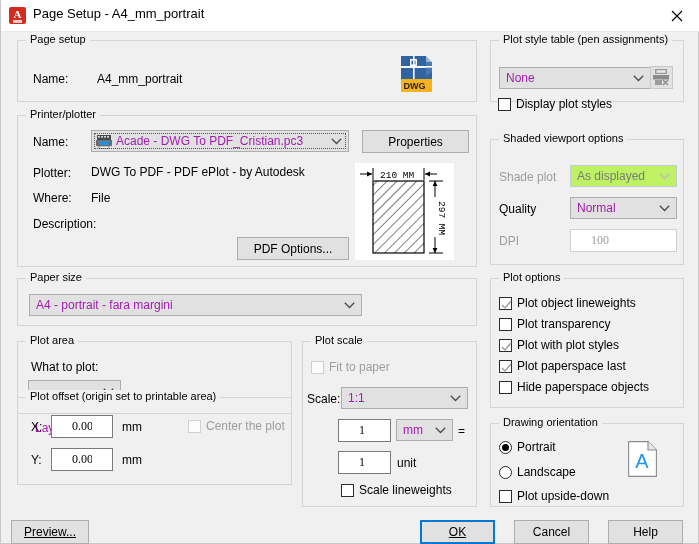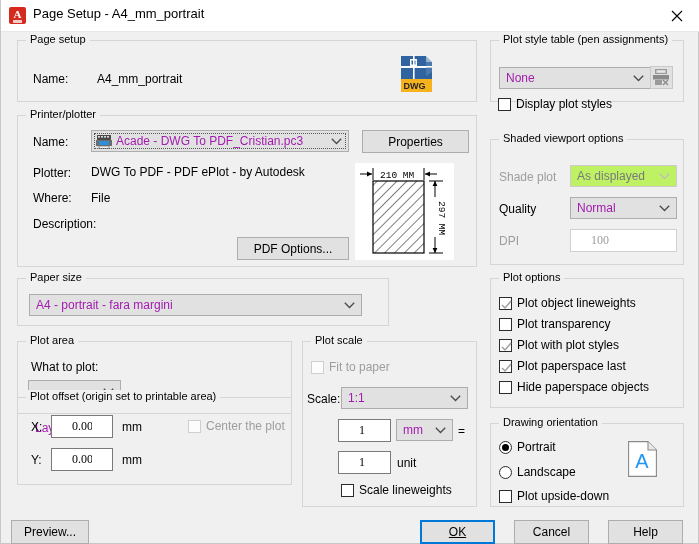--- a/index.html
+++ b/index.html
@@ -298,21 +298,21 @@
       <line x1="80" y1="18" x2="80" y2="34" stroke="#000" stroke-width="1"></line>
       <polygon points="80,18 77.6,23 82.4,23" fill="#000"></polygon>
       <line x1="80" y1="90" x2="80" y2="74" stroke="#000" stroke-width="1"></line>
       <polygon points="80,90 77.6,85 82.4,85" fill="#000"></polygon>
       <line x1="74" y1="18" x2="88" y2="18" stroke="#000" stroke-width="1"></line>
       <line x1="74" y1="90" x2="88" y2="90" stroke="#000" stroke-width="1"></line>
       <text x="84" y="38" font-family="'Liberation Mono',monospace" font-size="9.5" fill="#000" transform="rotate(90 84 38)">297 MM</text>
     </svg>
   </div>
 
-  <div class="group" style="left:16px; top:278px; width:372px; height:48px;padding-left:44px;">
+  <div class="group" style="left:16px; top:278px; width:460px; height:48px;padding-left:44px;">
     <div class="legend">Paper size</div>
     <div class="combo" style="left:11px; top:15px; width:333px;">
       <span class="ctext" style="width:300px;">A4 - portrait - fara margini</span>
       <span class="carrow">
         <svg width="11" height="7" viewBox="0 0 11 7">
             <path d="M0.8 0.8 L5.5 5.5 L10.2 0.8" stroke="#4a4a4a" stroke-width="1.3" fill="none"></path>
           </svg>
       </span>
     </div>
   </div>
@@ -501,18 +501,18 @@
   </div>
 
   <div id="orient-icon">
     <svg width="29" height="36" viewBox="0 0 29 36">
       <path d="M0.6 0.6 H20 L28.4 9 V35.4 H0.6 Z" fill="#ffffff" stroke="#8a8a8a" stroke-width="1.1"></path>
       <path d="M20 0.6 V9 H28.4" fill="#e8e8e8" stroke="#8a8a8a" stroke-width="1.1"></path>
       <text x="14" y="27" text-anchor="middle" font-family="'Liberation Sans',sans-serif" font-size="20" fill="#2196f3">A</text>
     </svg>
   </div>
 
-  <div class="btn" style="left:10px; top:520px; width:78px; height:24px;">Preview...</div>
+  <div class="btn" style="left:10px; top:520px; width:78px; height:24px;text-decoration:underline;">Preview...</div>
   <div class="btn default" style="left:419px; top:520px; width:75px; height:24px;text-decoration:underline;">OK</div>
   <div class="btn" style="left:513px; top:520px; width:75px; height:24px;">Cancel</div>
   <div class="btn" style="left:607px; top:520px; width:75px; height:24px;">Help</div>
 
 </div>
 
 </body></html>

